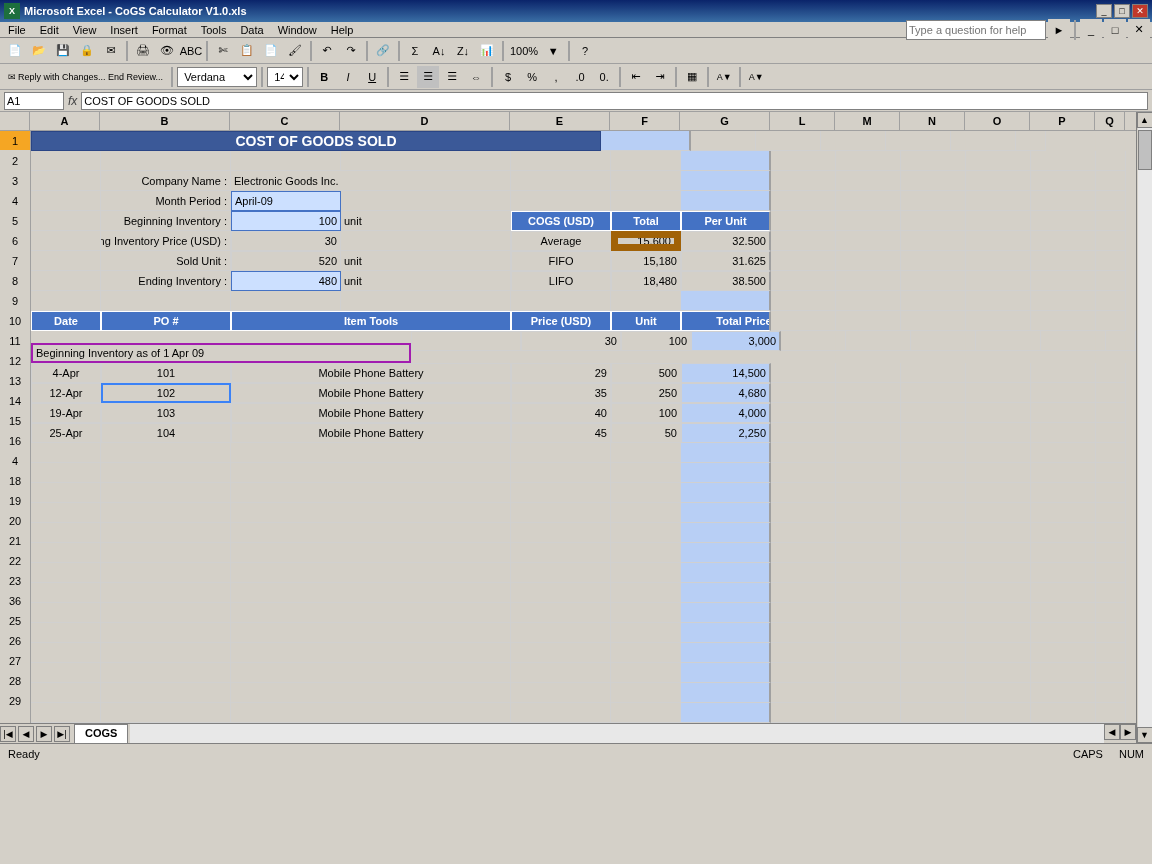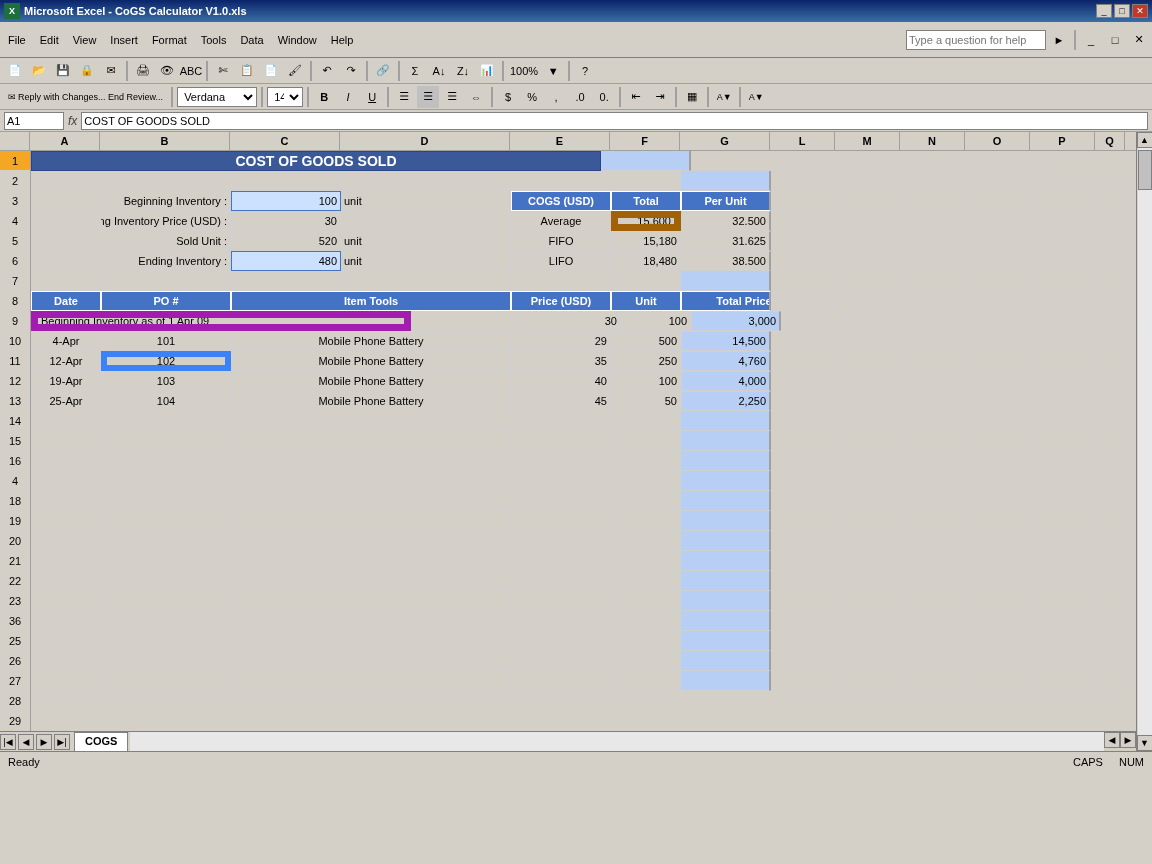--- a/index.html
+++ b/index.html
@@ -15,21 +15,21 @@
       padding: 0 4px;
       justify-content: space-between;
     }
     .title-bar-left { display: flex; align-items: center; gap: 4px; font-size: 11px; font-weight: bold; }
     .title-bar-right { display: flex; gap: 2px; }
     .win-btn { width: 16px; height: 14px; background: #d4d0c8; border: 1px solid #808080; font-size: 9px; display: flex; align-items: center; justify-content: center; cursor: pointer; color: black; }
 
     
     .menu-bar {
       background: #d4d0c8;
-      height: 36px;
+      height: 16px;
       display: flex;
       align-items: center;
       padding: 0 2px;
       border-bottom: 1px solid #808080;
       gap: 2px;
     }
     .menu-item { padding: 2px 6px; font-size: 11px; cursor: pointer; }
 
     
     .toolbar { background: #d4d0c8; height: 26px; display: flex; align-items: center; padding: 2px 4px; gap: 2px; border-bottom: 1px solid #a0a0a0; }
@@ -324,21 +324,50 @@
           <div class="cell c-f"></div>
           <div class="cell c-g col-g-shade" style="border-right:2px solid #a0a0a0;"></div>
           <div class="cell c-l"></div>
           <div class="cell c-m"></div>
           <div class="cell c-n"></div>
           <div class="cell c-o"></div>
           <div class="cell c-p"></div>
           <div class="cell c-q"></div>
         </div>
 
-
+        <div class="grid-row">
+          <div class="cell c-a"></div>
+          <div class="cell c-b" style="justify-content:flex-end;">Company Name :</div>
+          <div class="cell c-c" style="width:280px;min-width:280px;">Electronic Goods Inc.</div>
+          <div class="cell c-e"></div>
+          <div class="cell c-f"></div>
+          <div class="cell c-g col-g-shade" style="border-right:2px solid #a0a0a0;"></div>
+          <div class="cell c-l"></div>
+          <div class="cell c-m"></div>
+          <div class="cell c-n"></div>
+          <div class="cell c-o"></div>
+          <div class="cell c-p"></div>
+          <div class="cell c-q"></div>
+        </div>
+
+        <div class="grid-row">
+          <div class="cell c-a"></div>
+          <div class="cell c-b" style="justify-content:flex-end;">Month Period :</div>
+          <div class="cell c-c" style="background:#cce0ff;border:1px solid #4472c4;">April-09</div>
+          <div class="cell c-d"></div>
+          <div class="cell c-e"></div>
+          <div class="cell c-f"></div>
+          <div class="cell c-g col-g-shade" style="border-right:2px solid #a0a0a0;"></div>
+          <div class="cell c-l"></div>
+          <div class="cell c-m"></div>
+          <div class="cell c-n"></div>
+          <div class="cell c-o"></div>
+          <div class="cell c-p"></div>
+          <div class="cell c-q"></div>
+        </div>
 
         <div class="grid-row">
           <div class="cell c-a"></div>
           <div class="cell c-b" style="justify-content:flex-end;">Beginning Inventory :</div>
           <div class="cell c-c" style="background:#cce0ff;border:1px solid #4472c4;justify-content:flex-end;">100</div>
           <div class="cell c-d">unit</div>
           <div class="cell c-e" style="background:#4472c4;color:white;font-weight:bold;justify-content:center;border:1px solid white;">COGS (USD)</div>
           <div class="cell c-f" style="background:#4472c4;color:white;font-weight:bold;justify-content:center;border:1px solid white;">Total</div>
           <div class="cell c-g" style="background:#4472c4;color:white;font-weight:bold;justify-content:center;border:1px solid white;border-right:2px solid #a0a0a0;">Per Unit</div>
           <div class="cell c-l"></div>
@@ -422,21 +451,21 @@
           <div class="cell c-g" style="background:#4472c4;color:white;font-weight:bold;justify-content:center;border:1px solid white;border-right:2px solid #a0a0a0;padding-left:40px;">Total Price</div>
           <div class="cell c-l"></div>
           <div class="cell c-m"></div>
           <div class="cell c-n"></div>
           <div class="cell c-o"></div>
           <div class="cell c-p"></div>
           <div class="cell c-q"></div>
         </div>
 
         <div class="grid-row">
-          <div class="cell" style="width:380px;min-width:380px;border:7px solid #a21caf;">Beginning Inventory as of  1 Apr 09</div>
+          <div class="cell" style="width:380px;min-width:380px;border:2px solid #a21caf;margin-top:12px;">Beginning Inventory as of  1 Apr 09</div>
           <div class="cell c-c" style="border:1px solid #d0d0d0;"></div>
           <div class="cell c-e" style="justify-content:flex-end;border:1px solid #d0d0d0;">30</div>
           <div class="cell c-f" style="justify-content:flex-end;border:1px solid #d0d0d0;">100</div>
           <div class="cell c-g col-g-shade" style="justify-content:flex-end;border:1px solid #d0d0d0;border-right:2px solid #a0a0a0;">3,000</div>
           <div class="cell c-l"></div>
           <div class="cell c-m"></div>
           <div class="cell c-n"></div>
           <div class="cell c-o"></div>
           <div class="cell c-p"></div>
           <div class="cell c-q"></div>
@@ -452,25 +481,25 @@
           <div class="cell c-l"></div>
           <div class="cell c-m"></div>
           <div class="cell c-n"></div>
           <div class="cell c-o"></div>
           <div class="cell c-p"></div>
           <div class="cell c-q"></div>
         </div>
 
         <div class="grid-row">
           <div class="cell c-a" style="justify-content:center;border:1px solid #d0d0d0;">12-Apr</div>
-          <div class="cell c-b" style="justify-content:center;border:6px solid #3b82f6;">102</div>
+          <div class="cell c-b" style="justify-content:center;border:2px solid #3b82f6;">102</div>
           <div class="cell c-c" style="width:280px;min-width:280px;justify-content:center;border:1px solid #d0d0d0;">Mobile Phone Battery</div>
           <div class="cell c-e" style="justify-content:flex-end;border:1px solid #d0d0d0;">35</div>
           <div class="cell c-f" style="justify-content:flex-end;border:1px solid #d0d0d0;">250</div>
-          <div class="cell c-g col-g-shade" style="justify-content:flex-end;border:1px solid #d0d0d0;border-right:2px solid #a0a0a0;">4,760</div>
+          <div class="cell c-g col-g-shade" style="justify-content:flex-end;border:1px solid #d0d0d0;border-right:2px solid #a0a0a0;">4,680</div>
           <div class="cell c-l"></div>
           <div class="cell c-m"></div>
           <div class="cell c-n"></div>
           <div class="cell c-o"></div>
           <div class="cell c-p"></div>
           <div class="cell c-q"></div>
         </div>
 
         <div class="grid-row">
           <div class="cell c-a" style="justify-content:center;border:1px solid #d0d0d0;">19-Apr</div>

